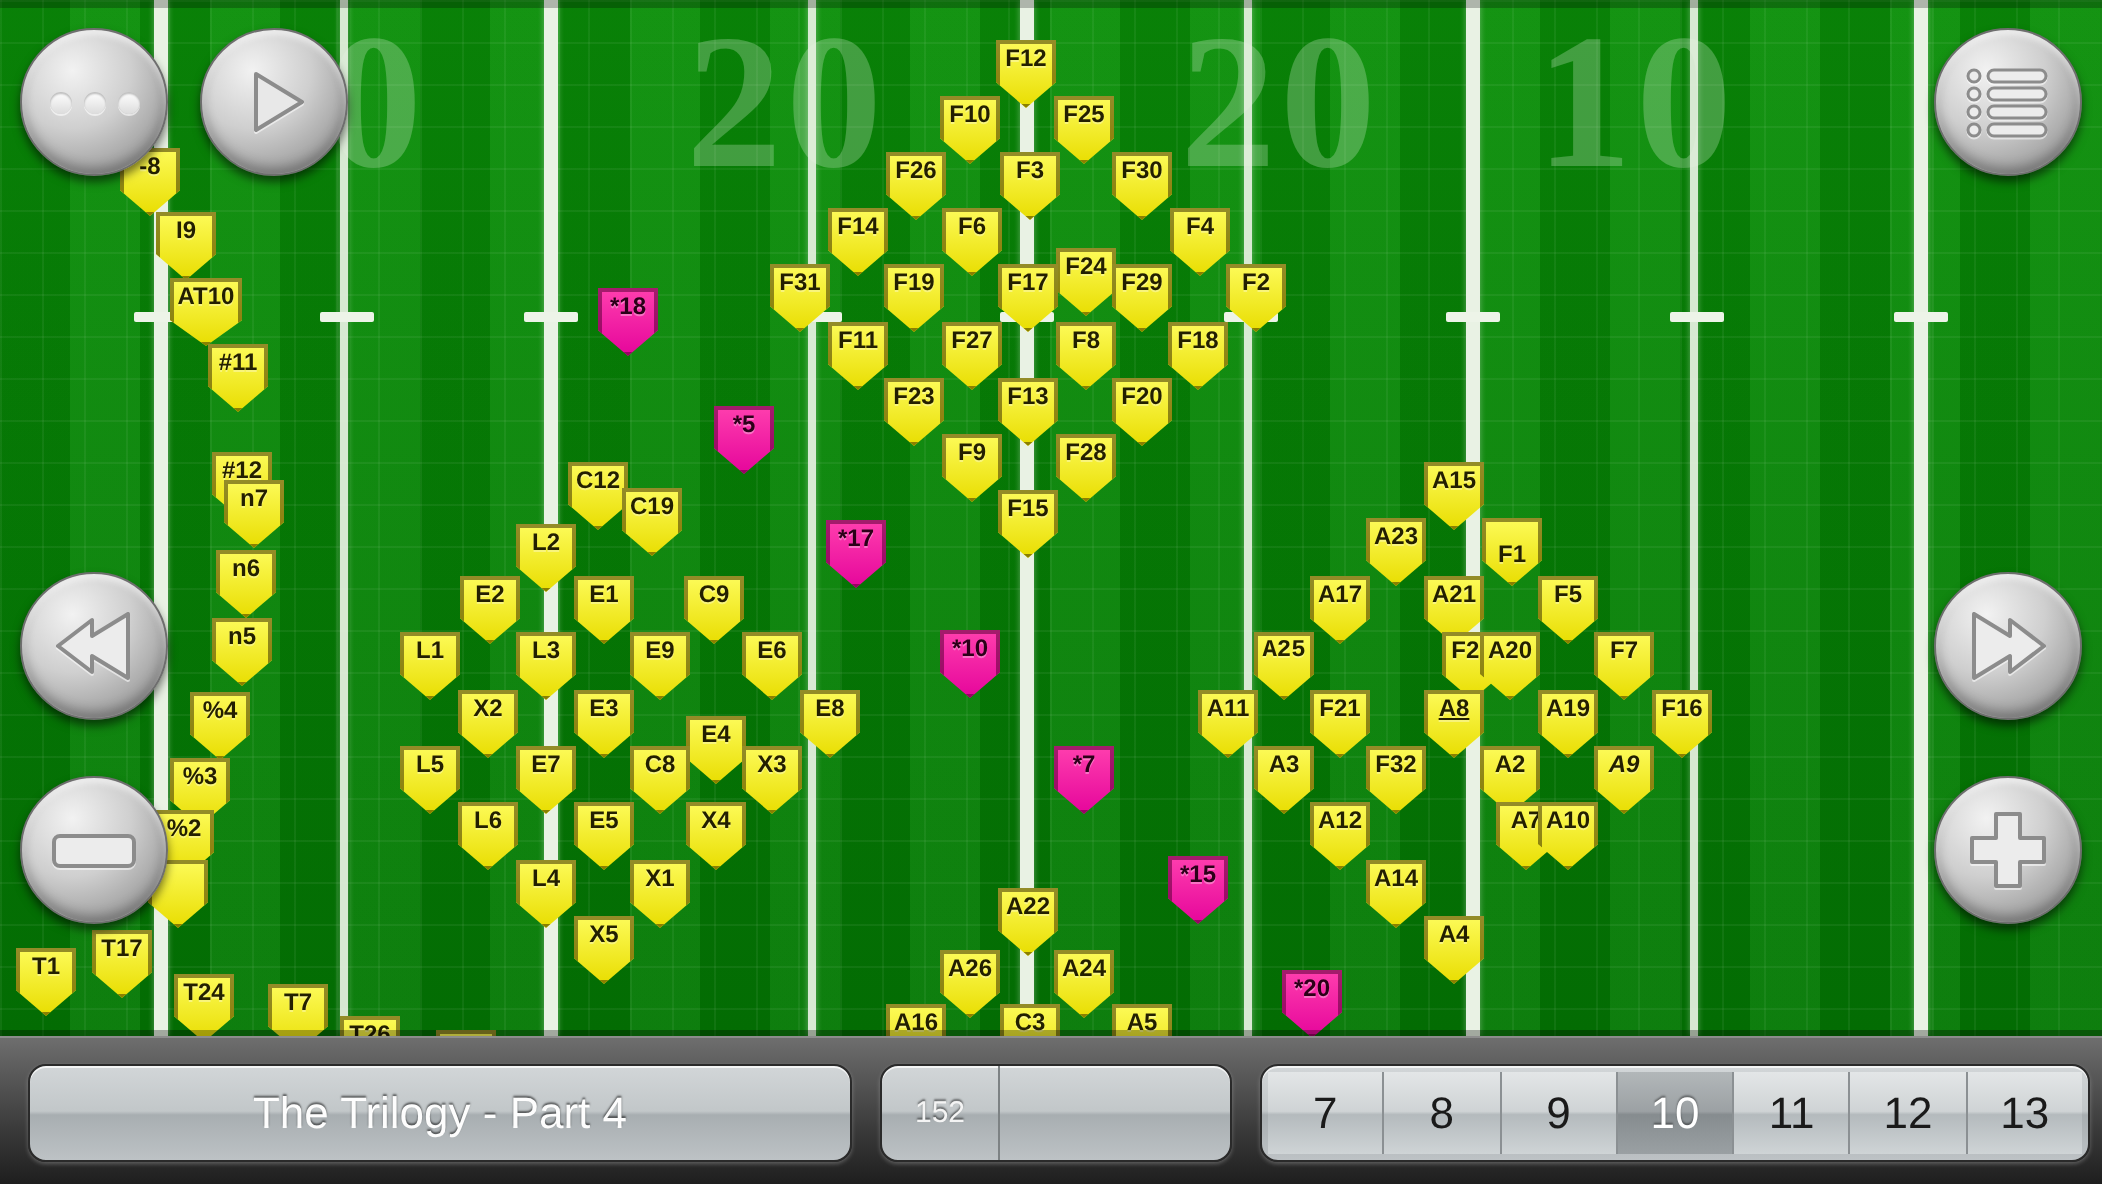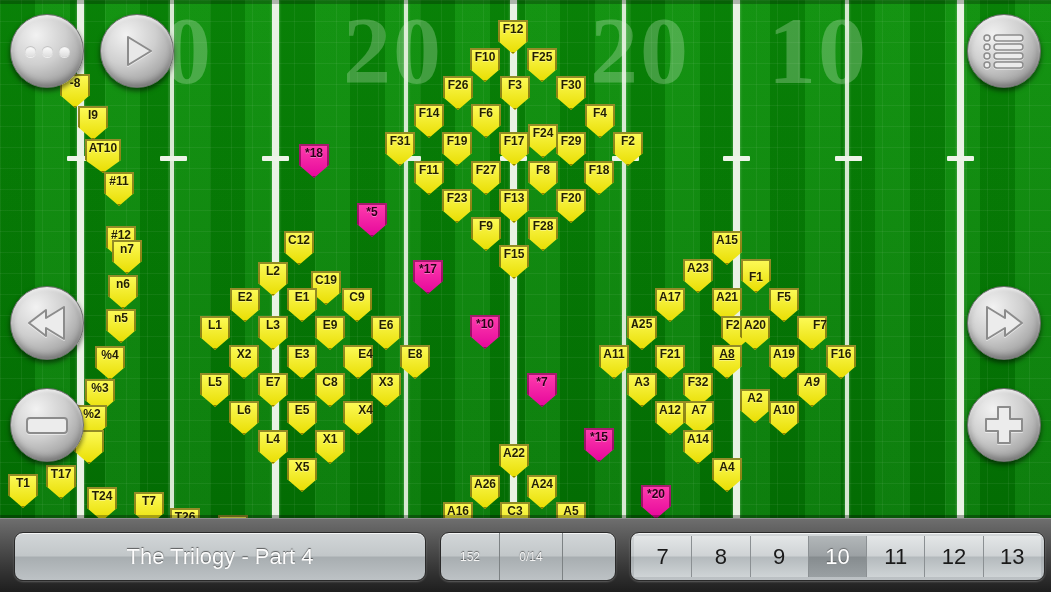--- a/index.html
+++ b/index.html
@@ -58,21 +58,21 @@
      background:linear-gradient(#6e6e6e 0%,#5b5b5b 22%,#3a3a3a 62%,#1d1d1d 100%);
      border-top:1px solid #8d8d8d;}
   .panel{position:absolute;border-radius:9px;border:1px solid #2a2a2a;
      background:linear-gradient(#d2d6d8 0%,#c2c7c9 48%,#a8aeb1 52%,#bdc2c5 100%);
      box-shadow:0 1px 2px rgba(255,255,255,.25), inset 0 1px 0 rgba(255,255,255,.75);
      display:flex;align-items:center;}
   #title-panel{left:14px;top:13px;width:410px;height:47px;justify-content:center;}
   #title-panel .t{font-size:22px;color:#fdfdfd;text-shadow:0 -1px 1px rgba(0,0,0,.55);}
   #count-panel{left:440px;top:13px;width:174px;height:47px;padding:0;overflow:hidden;}
   #count-panel .seg{height:100%;display:flex;align-items:center;justify-content:center;
-     font-size:12px;color:#f4f4f4;text-shadow:0 -1px 1px rgba(0,0,0,.5);}
+     font-size:15px;color:#f4f4f4;text-shadow:0 -1px 1px rgba(0,0,0,.5);}
   #count-panel .seg+.seg{border-left:1px solid #7d8284;}
   #count-panel .s1{width:58px;}
   #count-panel .s2{width:62px;}
   #count-panel .s3{flex:1;}
   #page-panel{left:630px;top:13px;width:407px;height:47px;padding:0 3px;overflow:hidden;}
   .pgbtn{flex:1;height:41px;display:flex;align-items:center;justify-content:center;
      font-size:22px;color:#1a1a1a;
      background:linear-gradient(#e3e6e7 0%,#cfd3d5 48%,#b4babd 52%,#cfd4d6 100%);
      border-right:1px solid #8b9093;}
   .pgbtn:last-child{border-right:none;}
@@ -188,21 +188,21 @@
           <span></span>
         </div>
         <div class="marker" style="left: 284px; top: 231px;">
           <div class="mo"></div>
           <span>C12</span>
         </div>
         <div class="marker" style="left: 258px; top: 262px;">
           <div class="mo"></div>
           <span>L2</span>
         </div>
-        <div class="marker" style="left: 311px; top: 271px; text-align: center;">
+        <div class="marker" style="left: 311px; top: 244px; text-align: center;">
           <div class="mo"></div>
           <span>C19</span>
         </div>
         <div class="marker" style="left: 230px; top: 288px;">
           <div class="mo"></div>
           <span>E2</span>
         </div>
         <div class="marker" style="left: 287px; top: 288px;">
           <div class="mo"></div>
           <span>E1</span>
@@ -228,21 +228,21 @@
           <span>E6</span>
         </div>
         <div class="marker" style="left: 229px; top: 345px;">
           <div class="mo"></div>
           <span>X2</span>
         </div>
         <div class="marker" style="left: 287px; top: 345px;">
           <div class="mo"></div>
           <span>E3</span>
         </div>
-        <div class="marker" style="left: 343px; top: 345px; justify-content: flex-end;">
+        <div class="marker" style="left: 343px; top: 358px;">
           <div class="mo"></div>
           <span>E4</span>
         </div>
         <div class="marker" style="left: 400px; top: 345px;">
           <div class="mo"></div>
           <span>E8</span>
         </div>
         <div class="marker" style="left: 200px; top: 373px;">
           <div class="mo"></div>
           <span>L5</span>
@@ -260,21 +260,21 @@
           <span>X3</span>
         </div>
         <div class="marker" style="left: 229px; top: 401px;">
           <div class="mo"></div>
           <span>L6</span>
         </div>
         <div class="marker" style="left: 287px; top: 401px;">
           <div class="mo"></div>
           <span>E5</span>
         </div>
-        <div class="marker" style="left: 343px; top: 401px; justify-content: flex-end;">
+        <div class="marker" style="left: 343px; top: 401px;">
           <div class="mo"></div>
           <span>X4</span>
         </div>
         <div class="marker" style="left: 258px; top: 430px;">
           <div class="mo"></div>
           <span>L4</span>
         </div>
         <div class="marker" style="left: 315px; top: 430px;">
           <div class="mo"></div>
           <span>X1</span>
@@ -412,21 +412,21 @@
           <span>A25</span>
         </div>
         <div class="marker" style="left: 721px; top: 316px; justify-content: center;">
           <div class="mo"></div>
           <span>F22</span>
         </div>
         <div class="marker" style="left: 740px; top: 316px;">
           <div class="mo"></div>
           <span>A20</span>
         </div>
-        <div class="marker" style="left: 797px; top: 316px; justify-content: flex-end;">
+        <div class="marker" style="left: 797px; top: 316px;">
           <div class="mo"></div>
           <span>F7</span>
         </div>
         <div class="marker" style="left: 599px; top: 345px;">
           <div class="mo"></div>
           <span>A11</span>
         </div>
         <div class="marker" style="left: 655px; top: 345px;">
           <div class="mo"></div>
           <span>F21</span>
@@ -444,33 +444,33 @@
           <span>F16</span>
         </div>
         <div class="marker" style="left: 627px; top: 373px;">
           <div class="mo"></div>
           <span>A3</span>
         </div>
         <div class="marker" style="left: 683px; top: 373px;">
           <div class="mo"></div>
           <span>F32</span>
         </div>
-        <div class="marker" style="left: 740px; top: 373px; margin-top: 16px;">
+        <div class="marker" style="left: 740px; top: 373px;">
           <div class="mo"></div>
           <span>A2</span>
         </div>
         <div class="marker" style="left: 797px; top: 373px; font-style: italic;">
           <div class="mo"></div>
           <span>A9</span>
         </div>
         <div class="marker" style="left: 655px; top: 401px;">
           <div class="mo"></div>
           <span>A12</span>
         </div>
-        <div class="marker" style="left: 684px; top: 401px;">
+        <div class="marker" style="left: 748px; top: 401px;">
           <div class="mo"></div>
           <span>A7</span>
         </div>
         <div class="marker" style="left: 769px; top: 401px;">
           <div class="mo"></div>
           <span>A10</span>
         </div>
         <div class="marker" style="left: 683px; top: 430px;">
           <div class="mo"></div>
           <span>A14</span>
@@ -588,21 +588,20 @@
   </div>
 
   <div id="bottombar">
 
     <div class="panel" id="title-panel">
       <div class="t">The Trilogy - Part 4</div>
     </div>
 
     <div class="panel" id="count-panel">
       <div class="seg s1">152</div>
-      <div class="seg s2">0/14</div>
       <div class="seg s3"></div>
     </div>
 
     <div class="panel" id="page-panel">
         <div class="pgbtn">
           <span>7</span>
         </div>
         <div class="pgbtn">
           <span>8</span>
         </div>

